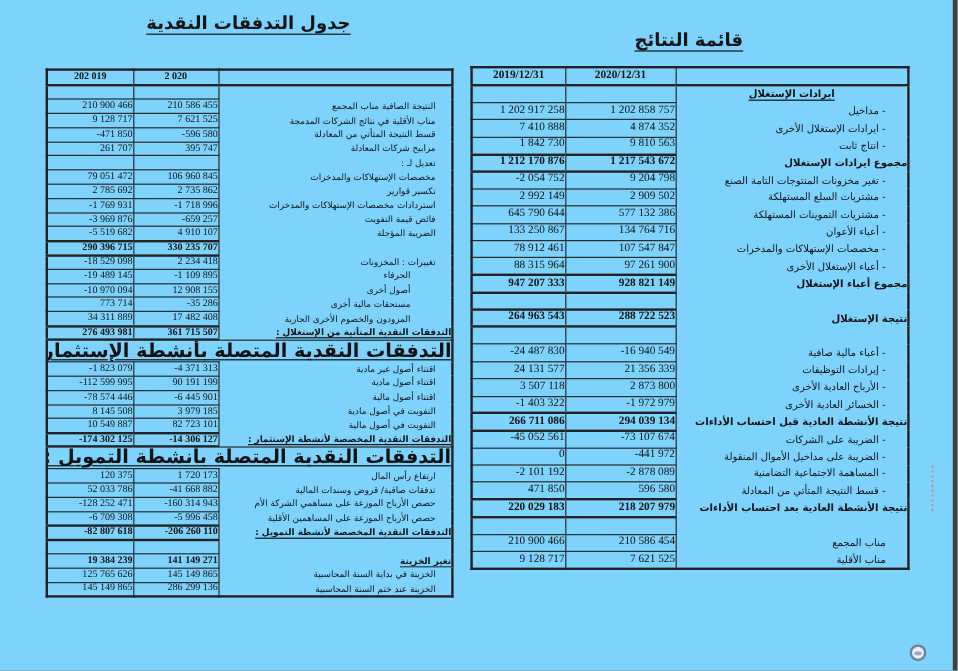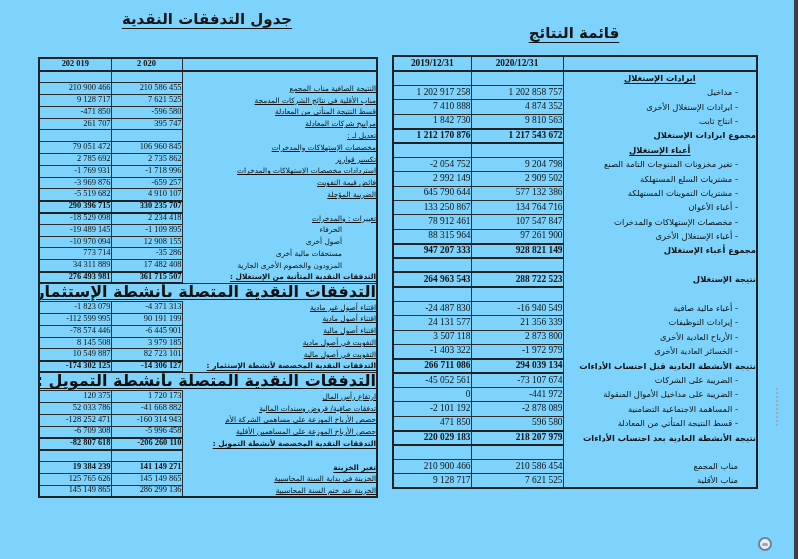--- a/index.html
+++ b/index.html
@@ -30,21 +30,21 @@
   .is .sec{text-align:center;font-weight:bold;text-decoration:underline;text-underline-offset:2px;}
   .is .ind1{padding-right:18px;}
   .is col.c-lab{width:194px;} .is col.c-cur{width:92px;} .is col.c-pri{width:78px;}
   
   .cf{left:38px;top:57px;width:338px;}
   .cf tr{height:11.8px;}
   .cf thead tr{height:13px;}
   .cf .lab{font-size:7.4px;}
   .cf .val,.cf .hv{font-size:8.4px;}
   .cf .sec{text-align:right;font-weight:bold;text-decoration:underline;text-underline-offset:2px;}
-  .cf .ind1{text-decoration:underline;}
+  .cf .ind1{padding-right:13px;}
   .cf .ind2{padding-right:34px;}
   .cf col.c-lab{width:195px;} .cf col.c-cur{width:71px;} .cf col.c-pri{width:72px;}
   
   .edge{position:absolute;right:0;top:0;width:4px;height:559px;background:#3f3f3f;}
   .watermark{position:absolute;left:776px;top:388px;height:38px;width:0;
              border-left:2px dotted #a8a8a8;}
   .corner-icon{position:absolute;left:758px;top:537px;width:14px;height:14px;border-radius:50%;
                border:2px solid #70809a;background:#e9eef3;box-sizing:border-box;}
   .corner-icon:after{content:"";position:absolute;left:2px;top:4px;width:6px;height:3px;
                      background:#9aa8bb;border-radius:2px;}
@@ -126,21 +126,21 @@
           <td class="lab ind1">الضريبة المؤجلة</td>
           <td class="val">4 910 107</td>
           <td class="val">-5 519 682</td>
         </tr>
         <tr>
           <td class="lab b"></td>
           <td class="val tot b">330 235 707</td>
           <td class="val tot b">290 396 715</td>
         </tr>
         <tr>
-          <td class="lab ind1">تغييرات : والمدخرات</td>
+          <td class="lab ind1">تغييرات : المخزونات</td>
           <td class="val">2 234 418</td>
           <td class="val">-18 529 098</td>
         </tr>
         <tr>
           <td class="lab ind2">الحرفاء</td>
           <td class="val">-1 109 895</td>
           <td class="val">-19 489 145</td>
         </tr>
         <tr>
           <td class="lab ind2">أصول أخرى</td>
@@ -279,25 +279,20 @@
           <td class="lab ind1">- انتاج ثابت</td>
           <td class="val">9 810 563</td>
           <td class="val">1 842 730</td>
         </tr>
         <tr>
           <td class="lab b">مجموع ايرادات الإستغلال</td>
           <td class="val tot b">1 217 543 672</td>
           <td class="val tot b">1 212 170 876</td>
         </tr>
         <tr>
-          <td class="lab sec">أعباء الإستغلال</td>
-          <td class="val"></td>
-          <td class="val"></td>
-        </tr>
-        <tr>
           <td class="lab ind1">- تغير مخزونات المنتوجات التامة الصنع</td>
           <td class="val">9 204 798</td>
           <td class="val">-2 054 752</td>
         </tr>
         <tr>
           <td class="lab ind1">- مشتريات السلع المستهلكة</td>
           <td class="val">2 909 502</td>
           <td class="val">2 992 149</td>
         </tr>
         <tr>

